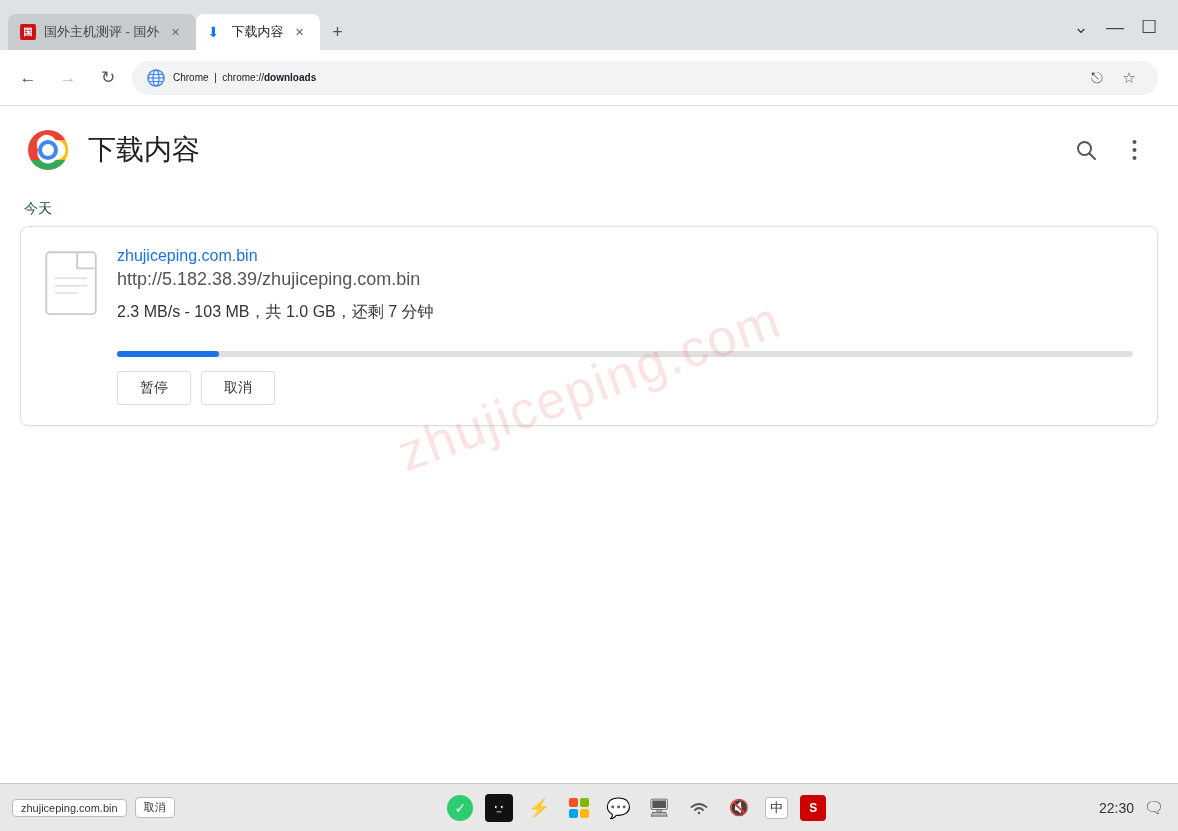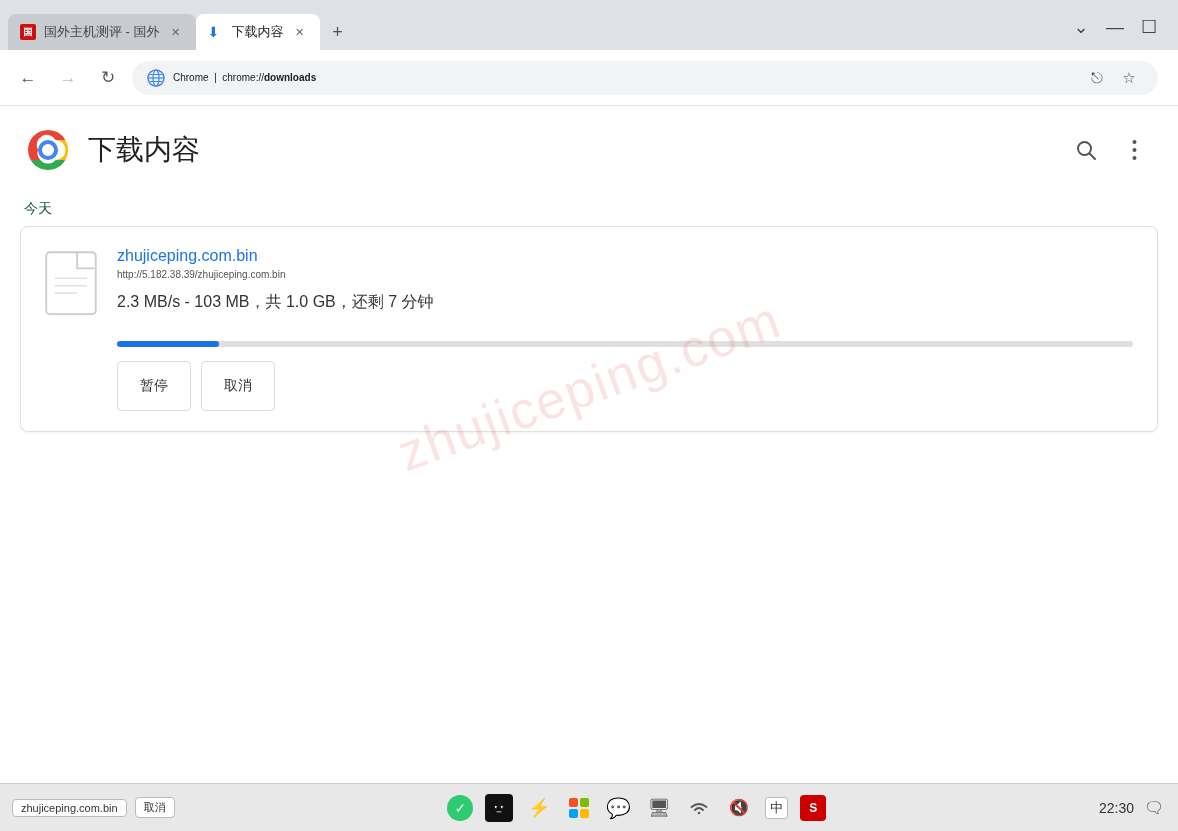--- a/index.html
+++ b/index.html
@@ -41,26 +41,26 @@
 
     .watermark { position: absolute; top: 250px; left: 0; right: 0; display: flex; align-items: center; justify-content: center; pointer-events: none; z-index: 5; }
     .watermark-text { font-size: 52px; color: rgba(230, 100, 100, 0.18); transform: rotate(-20deg); font-weight: 400; letter-spacing: 2px; white-space: nowrap; }
 
     .section-label { padding: 16px 24px 8px 24px; font-size: 14px; color: #14532d; font-weight: 400; }
 
     .download-card { margin: 0 20px 16px 20px; background: #fff; border: 1px solid #e0e0e0; border-radius: 8px; display: flex; align-items: flex-start; padding: 20px 24px; gap: 20px; box-shadow: 0 1px 3px rgba(0,0,0,0.06); }
     .file-icon { width: 52px; height: 60px; flex-shrink: 0; margin-top: 4px; }
     .download-info { flex: 1; }
     .file-name { font-size: 16px; color: #1a73e8; cursor: pointer; margin-bottom: 4px; }
-    .file-url { font-size: 10px; color: #555; margin-bottom: 12px; }
+    .file-url { font-size: 18px; color: #555; margin-bottom: 12px; }
     .download-status { font-size: 16px; color: #333; margin-bottom: 28px; }
     .progress-bar-bg { height: 6px; background: #e0e0e0; border-radius: 3px; margin-bottom: 14px; width: 100%; }
     .progress-bar-fill { height: 6px; background: #1a73e8; border-radius: 3px; }
     .action-buttons { display: flex; gap: 10px; }
-    .action-btn { padding: 15px 22px; border: 1px solid #dadce0; border-radius: 4px; background: #fff; font-size: 14px; color: #333; cursor: pointer; }
+    .action-btn { padding: 7px 22px; border: 1px solid #dadce0; border-radius: 4px; background: #fff; font-size: 14px; color: #333; cursor: pointer; }
 
     
     .taskbar { height: 48px; background: #e8e8e8; display: flex; align-items: center; border-top: 1px solid #ccc; padding: 0 12px; }
     .taskbar-left { display: flex; align-items: center; gap: 8px; }
     .taskbar-thumb { background: #fff; border: 1px solid #bbb; border-radius: 4px; padding: 2px 8px; font-size: 11px; color: #333; white-space: nowrap; overflow: hidden; text-overflow: ellipsis; max-width: 140px; }
     .taskbar-center { flex: 1; display: flex; align-items: center; justify-content: center; gap: 12px; }
     .taskbar-icon { width: 28px; height: 28px; display: flex; align-items: center; justify-content: center; font-size: 20px; cursor: pointer; }
     .taskbar-right { display: flex; align-items: center; gap: 8px; }
     .taskbar-time { font-size: 14px; color: #333; font-weight: 500; }
     .taskbar-lang { font-size: 13px; color: #333; background: #fff; border: 1px solid #bbb; border-radius: 3px; padding: 1px 4px; }

